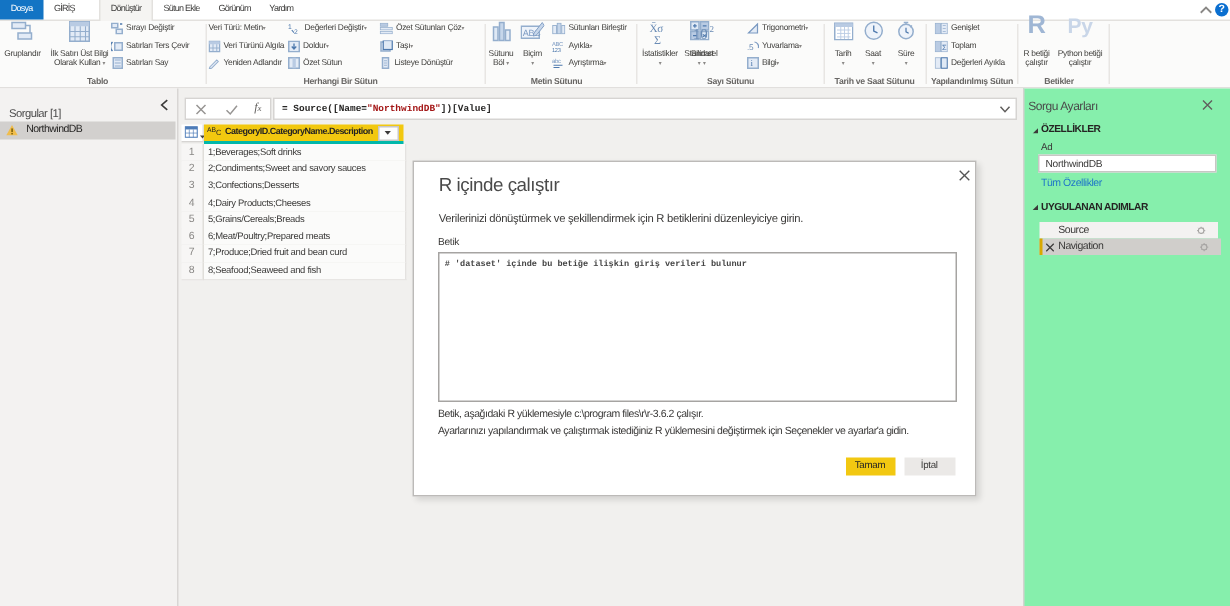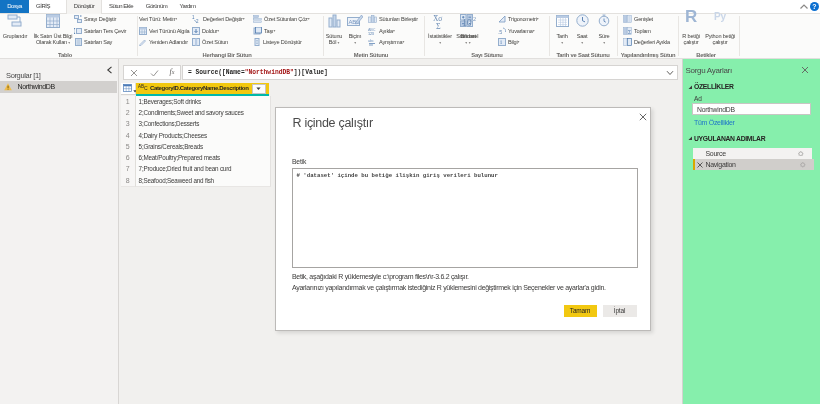--- a/index.html
+++ b/index.html
@@ -258,21 +258,21 @@
           <rect x="0.5" y="0.5" width="3.5" height="7" fill="#e3ebf6" stroke="#94aecd" stroke-width="0.5"></rect>
           <rect x="4.5" y="0.5" width="4" height="7" fill="#dfe9f5" stroke="#4e79ad" stroke-width="0.7"></rect>
         </svg>Değerleri Ayıkla</div>
   <div class="glabel" style="left:648px">Yapılandırılmış Sütun</div>
 
   <div class="bigbtn" style="left:678px;width:26px">
     <div class="bic" style="font-family:'Liberation Sans';font-size:17px;font-weight:bold;color:#9fb6d4">R</div>
     R betiği<br>çalıştır
   </div>
   <div class="bigbtn" style="left:704px;width:32px">
-    <div class="bic" style="font-family:'Liberation Sans';font-size:10px;font-weight:bold;color:#c9d6e8">Py</div>
+    <div class="bic" style="font-family:'Liberation Sans';font-size:14px;font-weight:bold;color:#c9d6e8">Py</div>
     Python betiği<br>çalıştır
   </div>
   <div class="glabel" style="left:706px">Betikler</div>
 </div>
 
 <div id="content">
 
   <div id="lpanel">
     <div class="abs" style="left:6px;top:12px;font-size:7.5px;letter-spacing:-0.35px;color:#4a4a4a">Sorgular [1]</div>
     <svg class="abs" style="left:106px;top:7px" width="7" height="8" viewBox="0 0 7 8">
@@ -376,20 +376,21 @@
           </svg>
     </div>
   </div>
 </div>
 
 <div id="dlg">
   <svg class="abs" style="left:363px;top:5px" width="8" height="8" viewBox="0 0 8 8">
         <path d="M0.8 0.8 L7.2 7.2 M7.2 0.8 L0.8 7.2" stroke="#555" stroke-width="0.9"></path>
       </svg>
   <div class="abs" style="left:16.5px;top:8px;font-size:12.5px;letter-spacing:-0.3px;color:#4a4a4a">R içinde çalıştır</div>
+  <div class="abs" style="left:16.5px;top:32.5px;font-size:7.5px;letter-spacing:-0.2px;color:#3b3a39">Verilerinizi dönüştürmek ve şekillendirmek için R betiklerini düzenleyiciye girin.</div>
   <div class="abs" style="left:16px;top:50px;font-size:6.8px;letter-spacing:-0.2px;color:#3b3a39">Betik</div>
   <div class="abs" style="left:15.5px;top:60px;width:344px;height:98px;background:#fff;border:1px solid #a6a4a2">
     <div class="abs" style="left:4px;top:3px;font-size:5.7px;font-family:'Liberation Mono',monospace;font-weight:bold;color:#444">#&nbsp;'dataset'&nbsp;içinde&nbsp;bu&nbsp;betiğe&nbsp;ilişkin&nbsp;giriş&nbsp;verileri&nbsp;bulunur</div>
   </div>
   <div class="abs" style="left:16px;top:165px;font-size:7px;letter-spacing:-0.3px;color:#3b3a39">Betik, aşağıdaki R yüklemesiyle c:\program files\r\r-3.6.2 çalışır.</div>
   <div class="abs" style="left:16px;top:175.5px;font-size:7px;letter-spacing:-0.3px;color:#3b3a39">Ayarlarınızı yapılandırmak ve çalıştırmak istediğiniz R yüklemesini değiştirmek için Seçenekler ve ayarlar'a gidin.</div>
   <div class="btn" style="left:287.5px;width:33px;background:#f2c811;color:#252423">Tamam</div>
   <div class="btn" style="left:326.5px;width:34px;background:#ebe9e7;color:#3b3a39">İptal</div>
 </div>
 

